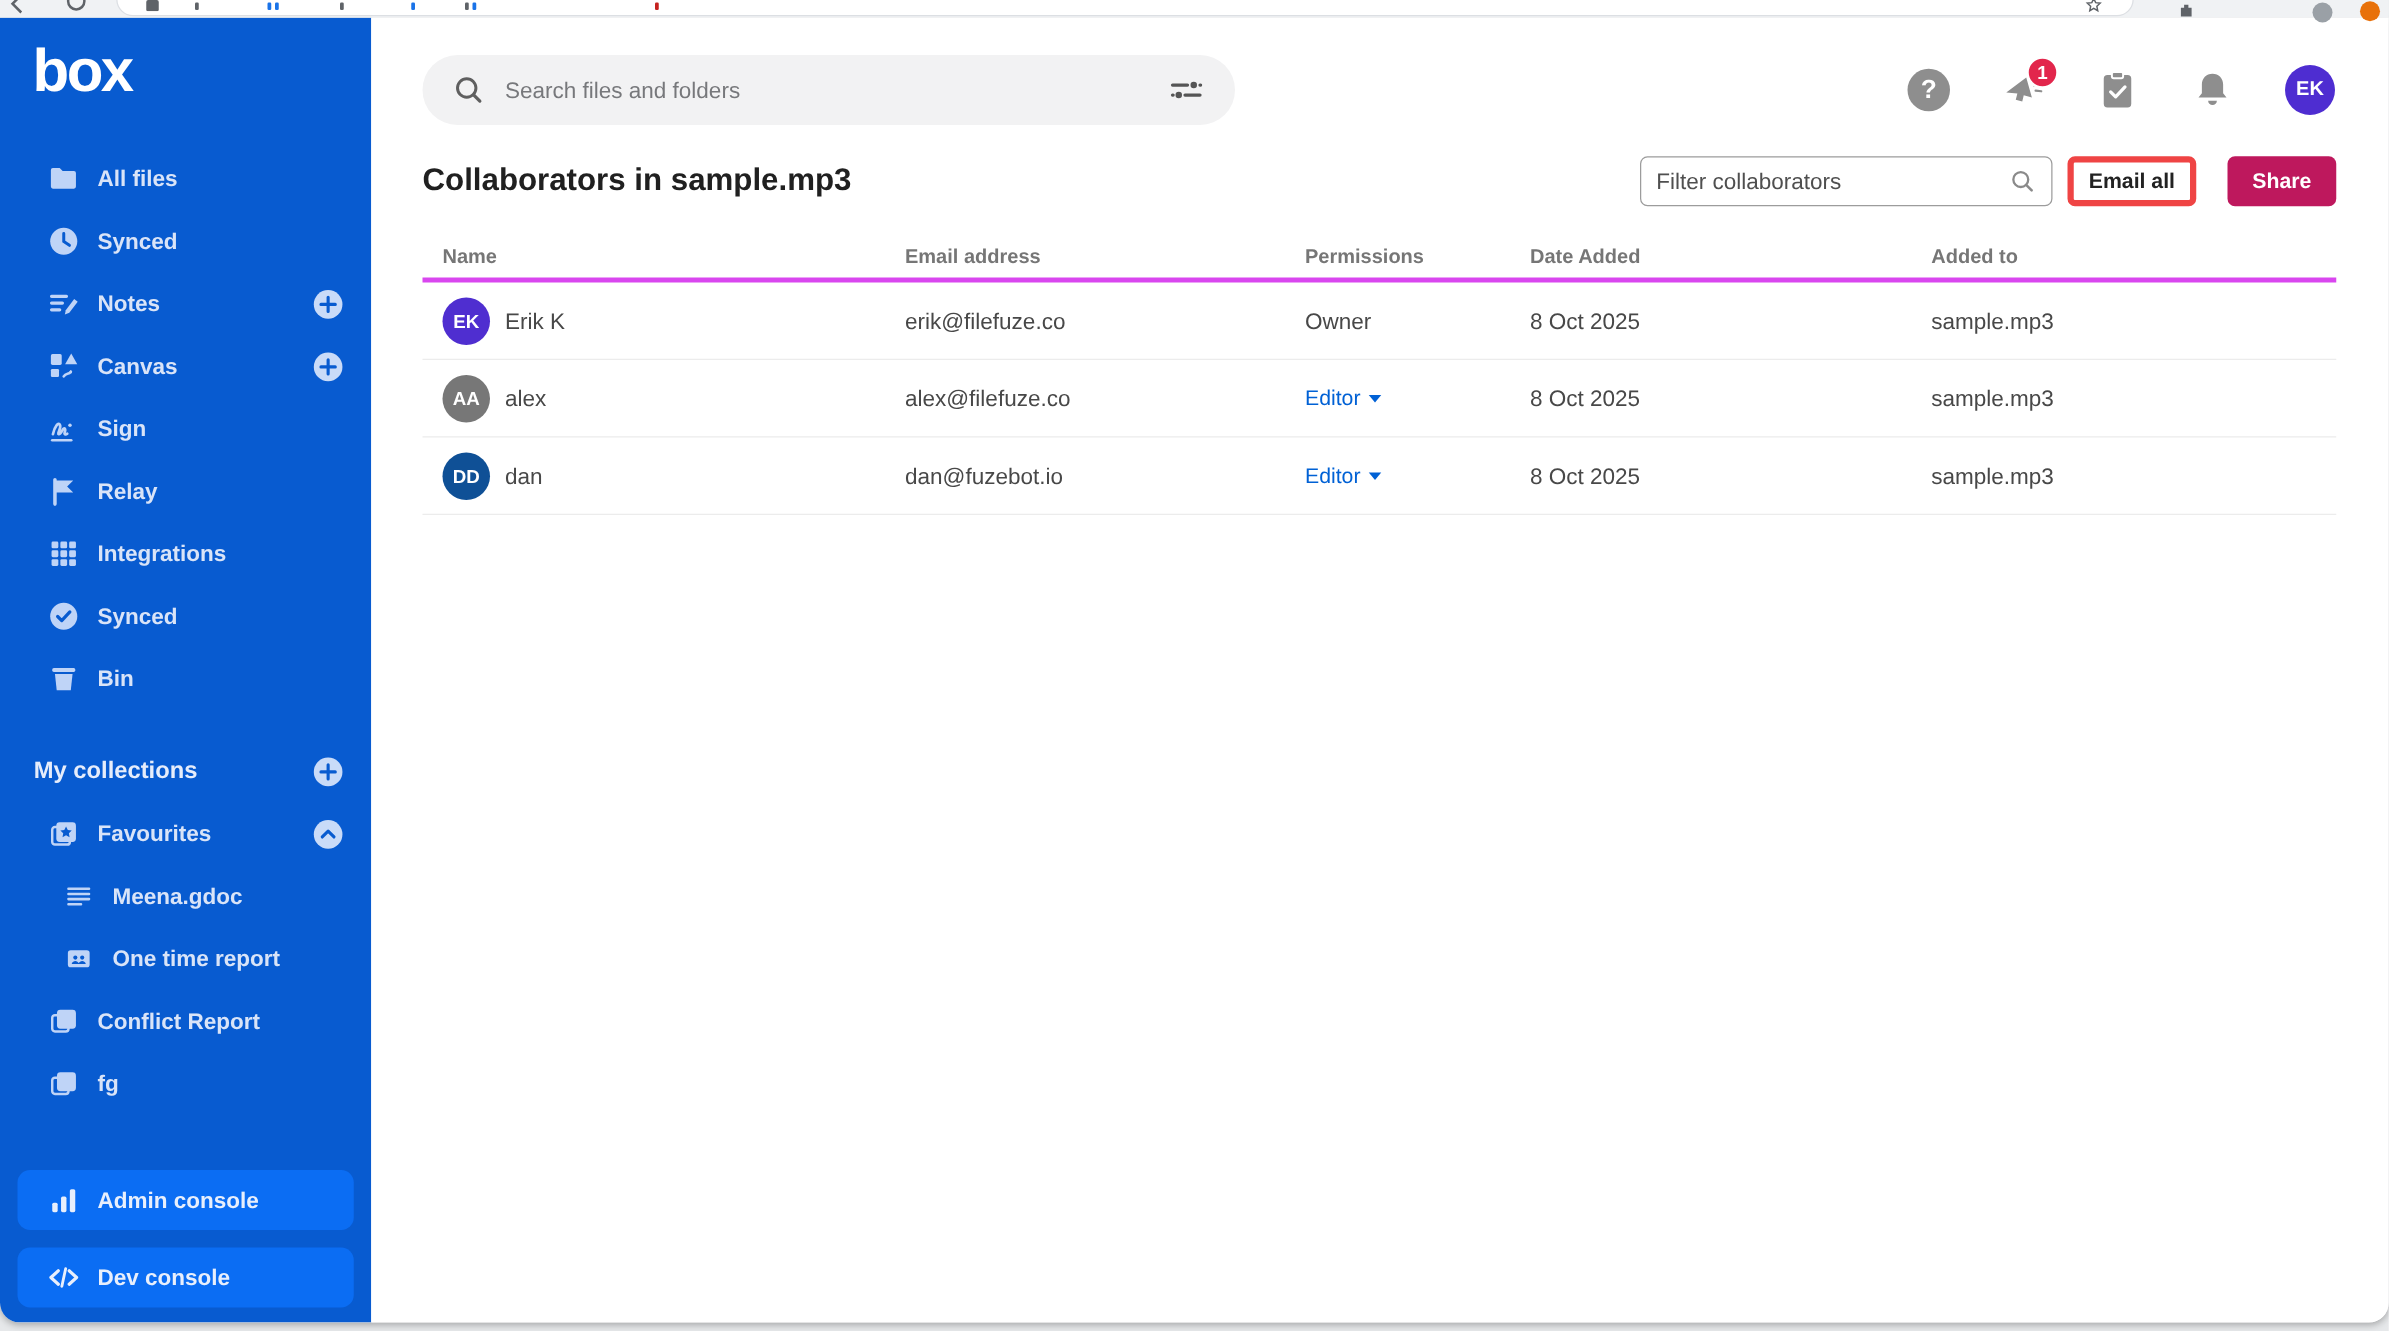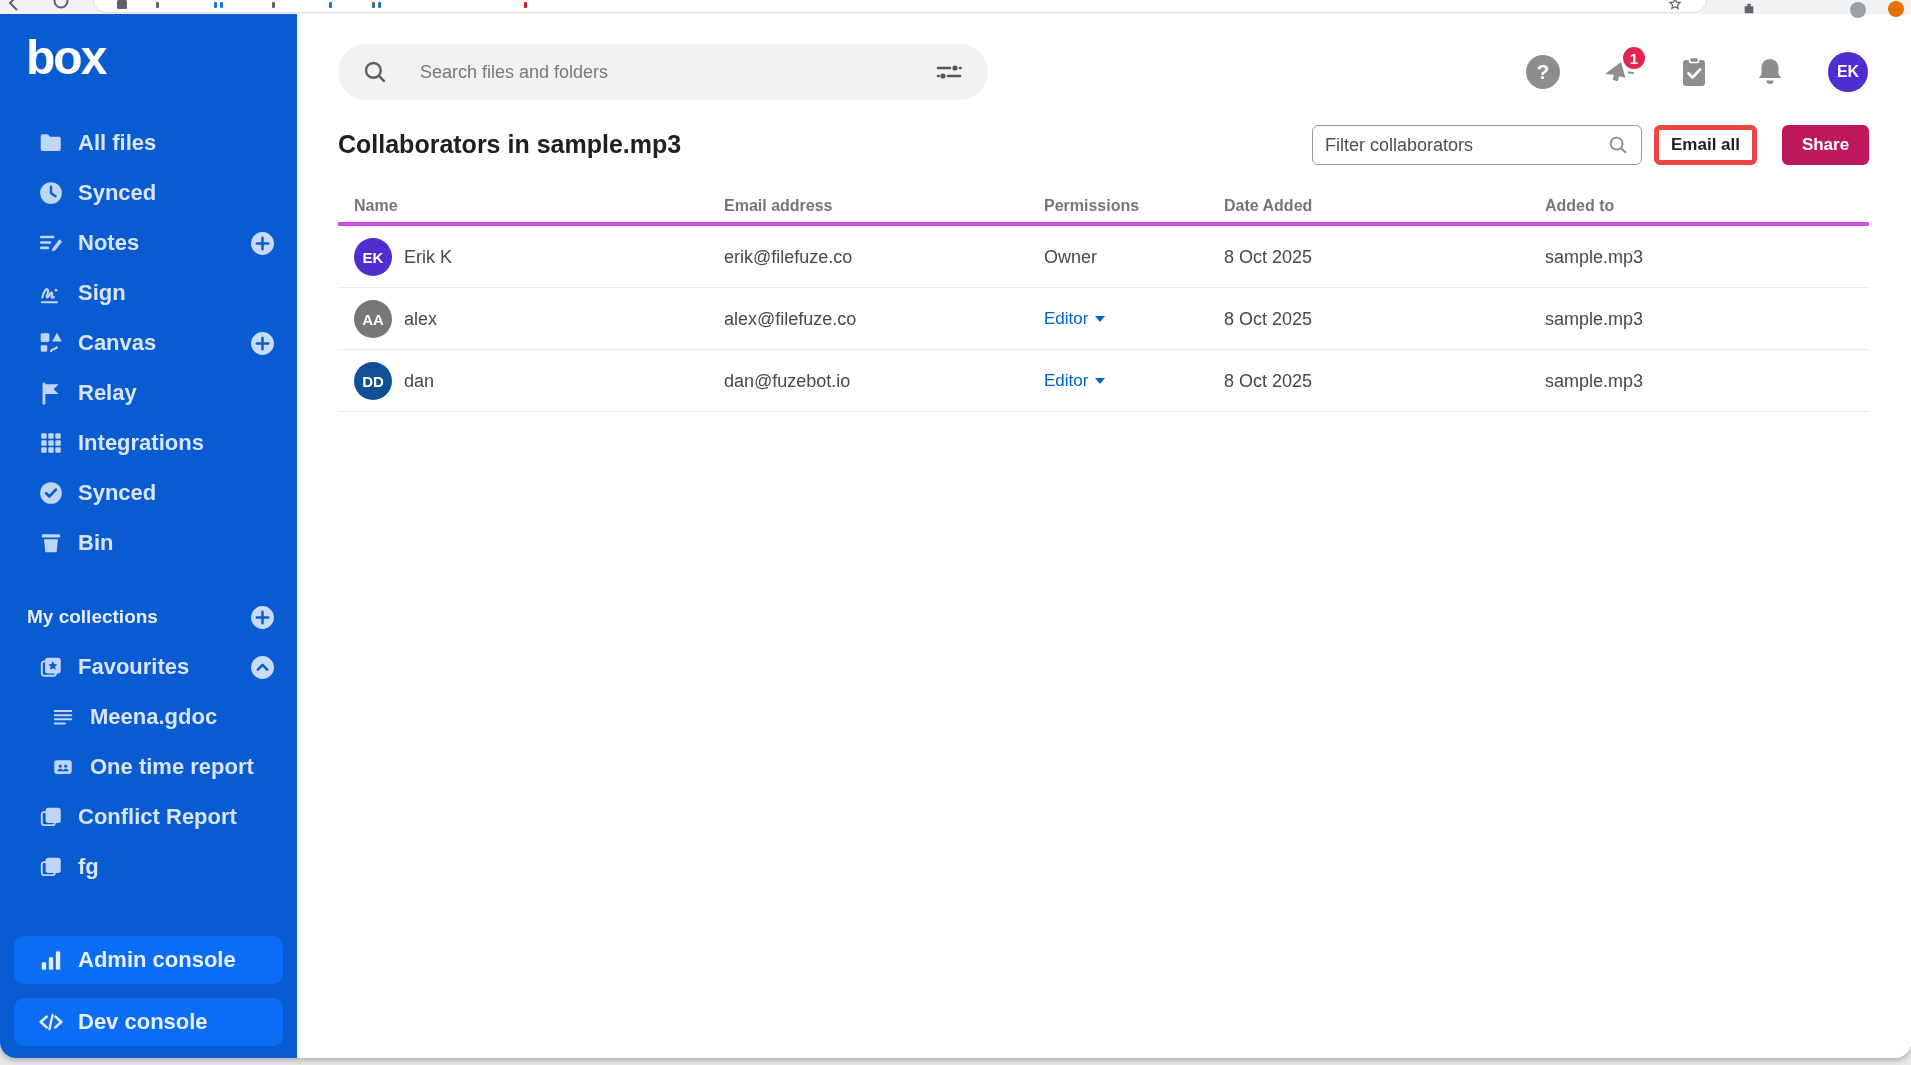--- a/index.html
+++ b/index.html
@@ -23,32 +23,32 @@
     box-shadow:0 2px 6px rgba(0,0,0,.28); }
   
   .sidebar { position:absolute; left:0; top:0; bottom:0; width:297px; background:#085BD0; }
   .logo { position:absolute; left:26px; top:18px; font-size:48px; line-height:1.1;
     font-weight:800; letter-spacing:-2px; color:#ffffff; }
   .nav { position:absolute; top:104px; left:0; right:0; }
   .side-item { height:50px; display:flex; align-items:center; padding:0 22px 0 38px; cursor:pointer; }
   .side-item.indent { padding-left:50px; }
   .side-icon { width:26px; height:26px; flex:0 0 26px; display:flex; align-items:center; justify-content:center; }
   .side-icon svg { display:block; }
-  .side-label { margin-left:14px; font-size:22px; font-weight:700; color:#D9E4F8; white-space:nowrap; }
+  .side-label { margin-left:14px; font-size:18px; font-weight:700; color:#D9E4F8; white-space:nowrap; }
   .side-action { margin-left:auto; width:25px; height:25px; }
   .section-head { margin-top:24px; height:50px; display:flex; align-items:center; padding:0 22px 0 27px; }
   .section-label { font-size:19px; font-weight:700; color:#E6EDFB; }
   .console-btn { position:absolute; left:14px; width:269px; height:48px; border-radius:10px;
     background:#0B6DF3; display:flex; align-items:center; padding-left:24px; cursor:pointer; }
   .console-btn .side-label { color:#E8EFFC; }
   
   .main { position:absolute; left:297px; top:0; right:0; bottom:0; background:#fff; }
   .search-pill { position:absolute; left:41px; top:30px; width:650px; height:56px;
     border-radius:28px; background:#f2f2f3; display:flex; align-items:center; padding:0 26px 0 24px; }
-  .search-pill input { flex:1; margin-left:32px; border:none; outline:none; background:transparent;
+  .search-pill input { flex:1; margin-left:16px; border:none; outline:none; background:transparent;
     font-size:18px; color:#333; font-family:"Liberation Sans", sans-serif; }
   .search-pill input::placeholder { color:#77787b; }
   .top-icons { position:absolute; top:30px; right:43px; height:56px; display:flex; align-items:center; gap:40px; }
   .round-help { width:34px; height:34px; border-radius:50%; background:#8E8E8E; color:#fff;
     font-size:21px; font-weight:700; display:flex; align-items:center; justify-content:center; cursor:pointer; }
   .icon-btn { position:relative; width:36px; height:36px; display:flex; align-items:center; justify-content:center; cursor:pointer; }
   .badge { position:absolute; top:-9px; right:-11px; min-width:26px; height:26px; border-radius:13px;
     background:#E2264C; border:2.5px solid #fff; color:#fff; font-size:15px; font-weight:700;
     display:flex; align-items:center; justify-content:center; }
   .avatar { border-radius:50%; color:#fff; font-weight:700; display:flex; align-items:center; justify-content:center; }
@@ -147,45 +147,45 @@
           <svg width="25" height="25" viewBox="0 0 24 24">
               <circle cx="12" cy="12" r="11" fill="#C9DBF8"></circle>
               <path d="M12 6.5v11M6.5 12h11" stroke="#085BD0" stroke-width="2.4" stroke-linecap="round"></path>
             </svg>
         </span>
       </div>
 
       <div class="side-item">
         <span class="side-icon">
           <svg width="26" height="26" viewBox="0 0 24 24">
-              <path d="M4 16c1.2-5.5 4.2-9.5 5.3-6.6.9 2.4-2.3 6.3-1 6.6 1 .2 2.3-2 3.3-3.8.9-1.6 2.2.4 1.2 2.4-.8 1.6.6 2 1.8 1.1" stroke="#BFD4F7" stroke-width="2" fill="none" stroke-linecap="round"></path>
-              <circle cx="16.6" cy="9.4" r="1.3" fill="#BFD4F7"></circle>
-              <path d="M3.5 20.5h14" stroke="#BFD4F7" stroke-width="2" stroke-linecap="round"></path>
-            </svg>
-        </span>
-        <span class="side-label">Sign</span>
-      </div>
-
-      <div class="side-item">
-        <span class="side-icon">
-          <svg width="26" height="26" viewBox="0 0 24 24">
               <rect x="2.5" y="3" width="8" height="8" rx="1.2" fill="#BFD4F7"></rect>
               <path d="M17.5 2.5l4.5 8h-9z" fill="#BFD4F7"></path>
               <rect x="2.5" y="14" width="6" height="6" rx="1" fill="#BFD4F7"></rect>
               <path d="M12 19.5c1.8-3 3.5-1 5.2-3.5" stroke="#BFD4F7" stroke-width="2" fill="none" stroke-linecap="round"></path>
               <path d="M17.2 14.8l1 2.4-2.5-.3" fill="#BFD4F7"></path>
             </svg>
         </span>
         <span class="side-label">Canvas</span>
         <span class="side-action">
           <svg width="25" height="25" viewBox="0 0 24 24">
               <circle cx="12" cy="12" r="11" fill="#C9DBF8"></circle>
               <path d="M12 6.5v11M6.5 12h11" stroke="#085BD0" stroke-width="2.4" stroke-linecap="round"></path>
             </svg>
         </span>
+      </div>
+
+      <div class="side-item">
+        <span class="side-icon">
+          <svg width="26" height="26" viewBox="0 0 24 24">
+              <path d="M4 16c1.2-5.5 4.2-9.5 5.3-6.6.9 2.4-2.3 6.3-1 6.6 1 .2 2.3-2 3.3-3.8.9-1.6 2.2.4 1.2 2.4-.8 1.6.6 2 1.8 1.1" stroke="#BFD4F7" stroke-width="2" fill="none" stroke-linecap="round"></path>
+              <circle cx="16.6" cy="9.4" r="1.3" fill="#BFD4F7"></circle>
+              <path d="M3.5 20.5h14" stroke="#BFD4F7" stroke-width="2" stroke-linecap="round"></path>
+            </svg>
+        </span>
+        <span class="side-label">Sign</span>
       </div>
 
       <div class="side-item">
         <span class="side-icon">
           <svg width="26" height="26" viewBox="0 0 24 24">
               <path d="M5.5 3.5v18" stroke="#BFD4F7" stroke-width="2.6" stroke-linecap="round"></path>
               <path d="M5.5 4h13.5l-4.5 4.5 4.5 4.5H5.5z" fill="#BFD4F7"></path>
             </svg>
         </span>
         <span class="side-label">Relay</span>

